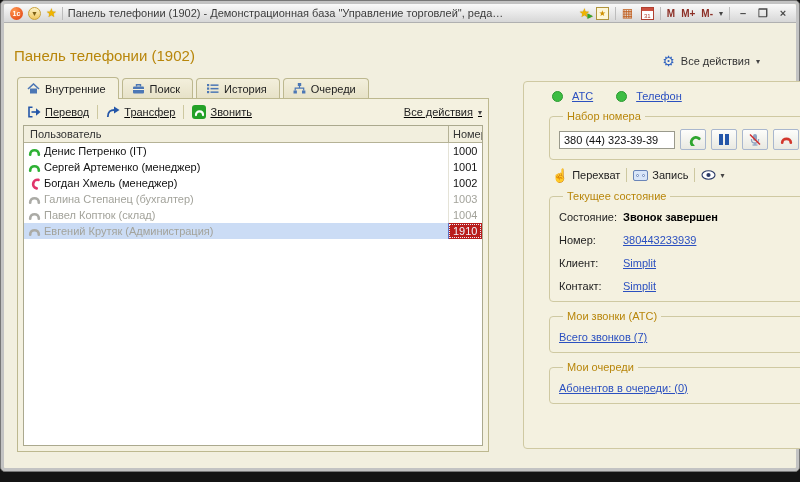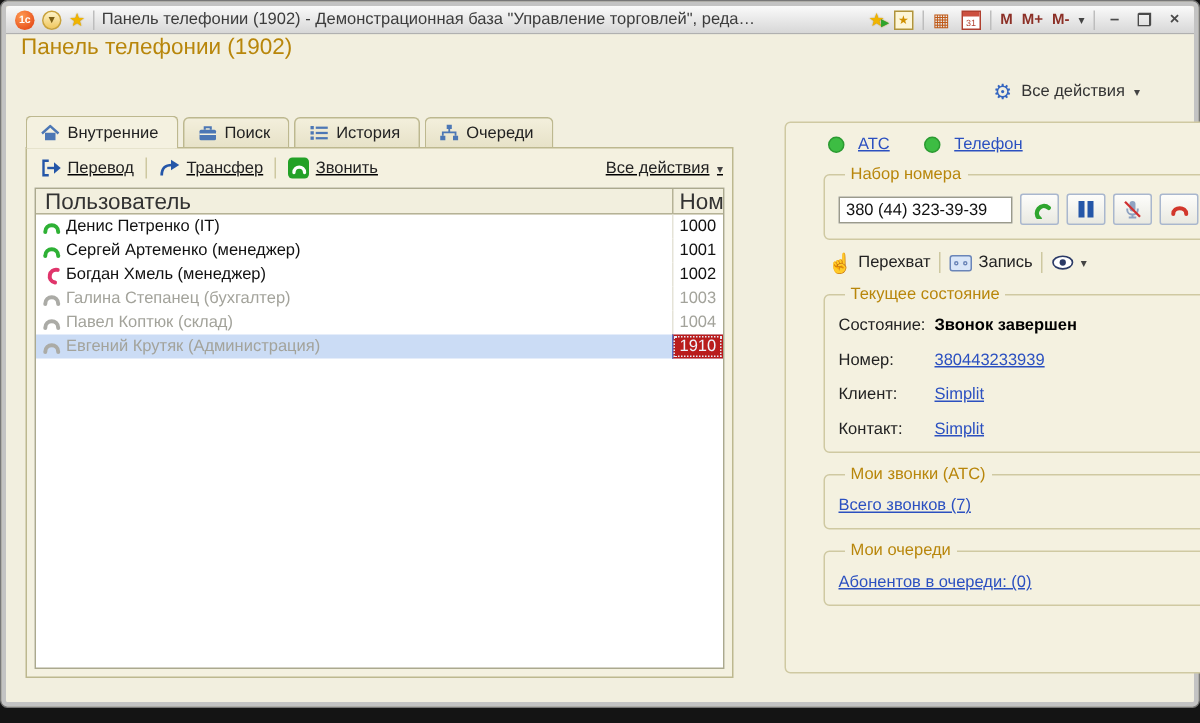--- a/index.html
+++ b/index.html
@@ -32,21 +32,21 @@
     position:relative; }
   .calbox::before { content:""; position:absolute; left:0; top:0; right:0; height:3px;
     background:#cc5040; }
   .mbtn { font-size:10px; color:#8c2f26; font-weight:bold; }
   .wctl { font-size:11px; color:#4a4a4a; font-weight:bold; width:14px; text-align:center; }
   .favstar { position:relative; }
   .favstar .arrow { position:absolute; right:-3px; bottom:-2px; color:#2ea52e; font-size:7px; }
   
   .page { position:absolute; left:3px; top:22px; right:3px; bottom:3px;
     background:#F2EFDF; border-radius:0 0 3px 3px; }
-  .page-title { position:absolute; left:10px; top:0; font-size:15px; color:#B8860B; }
+  .page-title { position:absolute; left:10px; top:24px; font-size:15px; color:#B8860B; }
   .allactions-top { position:absolute; right:36px; top:31px; display:flex;
     align-items:center; gap:6px; font-size:11px; color:#333; cursor:default; }
   .gear { color:#3465C0; font-size:14px; line-height:14px; }
   .caret { font-size:8px; color:#444; }
   
   .tabs { position:absolute; left:13px; top:54px; display:flex; align-items:center; }
   .tab { display:flex; align-items:center; gap:5px; font-size:11px; color:#222;
     background:linear-gradient(#f3efdc,#e7e2c8); border:1px solid #BDB88F;
     border-bottom:none; border-radius:4px 4px 0 0; padding:3px 12px 3px 9px;
     margin-right:3px; height:20px; position:relative; }
@@ -58,21 +58,21 @@
     font-size:11px; color:#222; }
   .tbtn { display:flex; align-items:center; gap:4px; padding:2px 3px; cursor:default; }
   .vsep { width:1px; height:14px; background:#CDC8A0; }
   .aa-left { margin-left:auto; display:flex; align-items:center; gap:5px; }
   .callsq { width:14px; height:14px; background:#23A127; border-radius:3px;
     display:flex; align-items:center; justify-content:center; }
   
   .tablewrap { position:absolute; left:5px; right:5px; top:26px; bottom:5px;
     border:1px solid #ABA98E; background:#fff; overflow:hidden; }
   .thead { display:flex; height:17px; background:#F2EFDE; border-bottom:1px solid #B5B296;
-    font-size:15px; color:#333; align-items:center; }
+    font-size:11px; color:#333; align-items:center; }
   .thead .c1 { flex:1; padding-left:6px; }
   .thead .c2 { width:34px; border-left:1px solid #B5B296; padding-left:4px; height:100%;
     display:flex; align-items:center; }
   .trow { display:flex; height:16px; align-items:center; font-size:11px; color:#111; }
   .trow .ph { width:20px; display:flex; justify-content:center; align-items:center; }
   .trow .nm { flex:1; white-space:nowrap; overflow:hidden; }
   .trow .num { width:34px; padding-left:4px; height:100%; display:flex;
     align-items:center; border-left:1px solid #E5E3D7; }
   .st-online .ph { color:#2EB135; }
   .st-busy .ph { color:#E0356B; }

